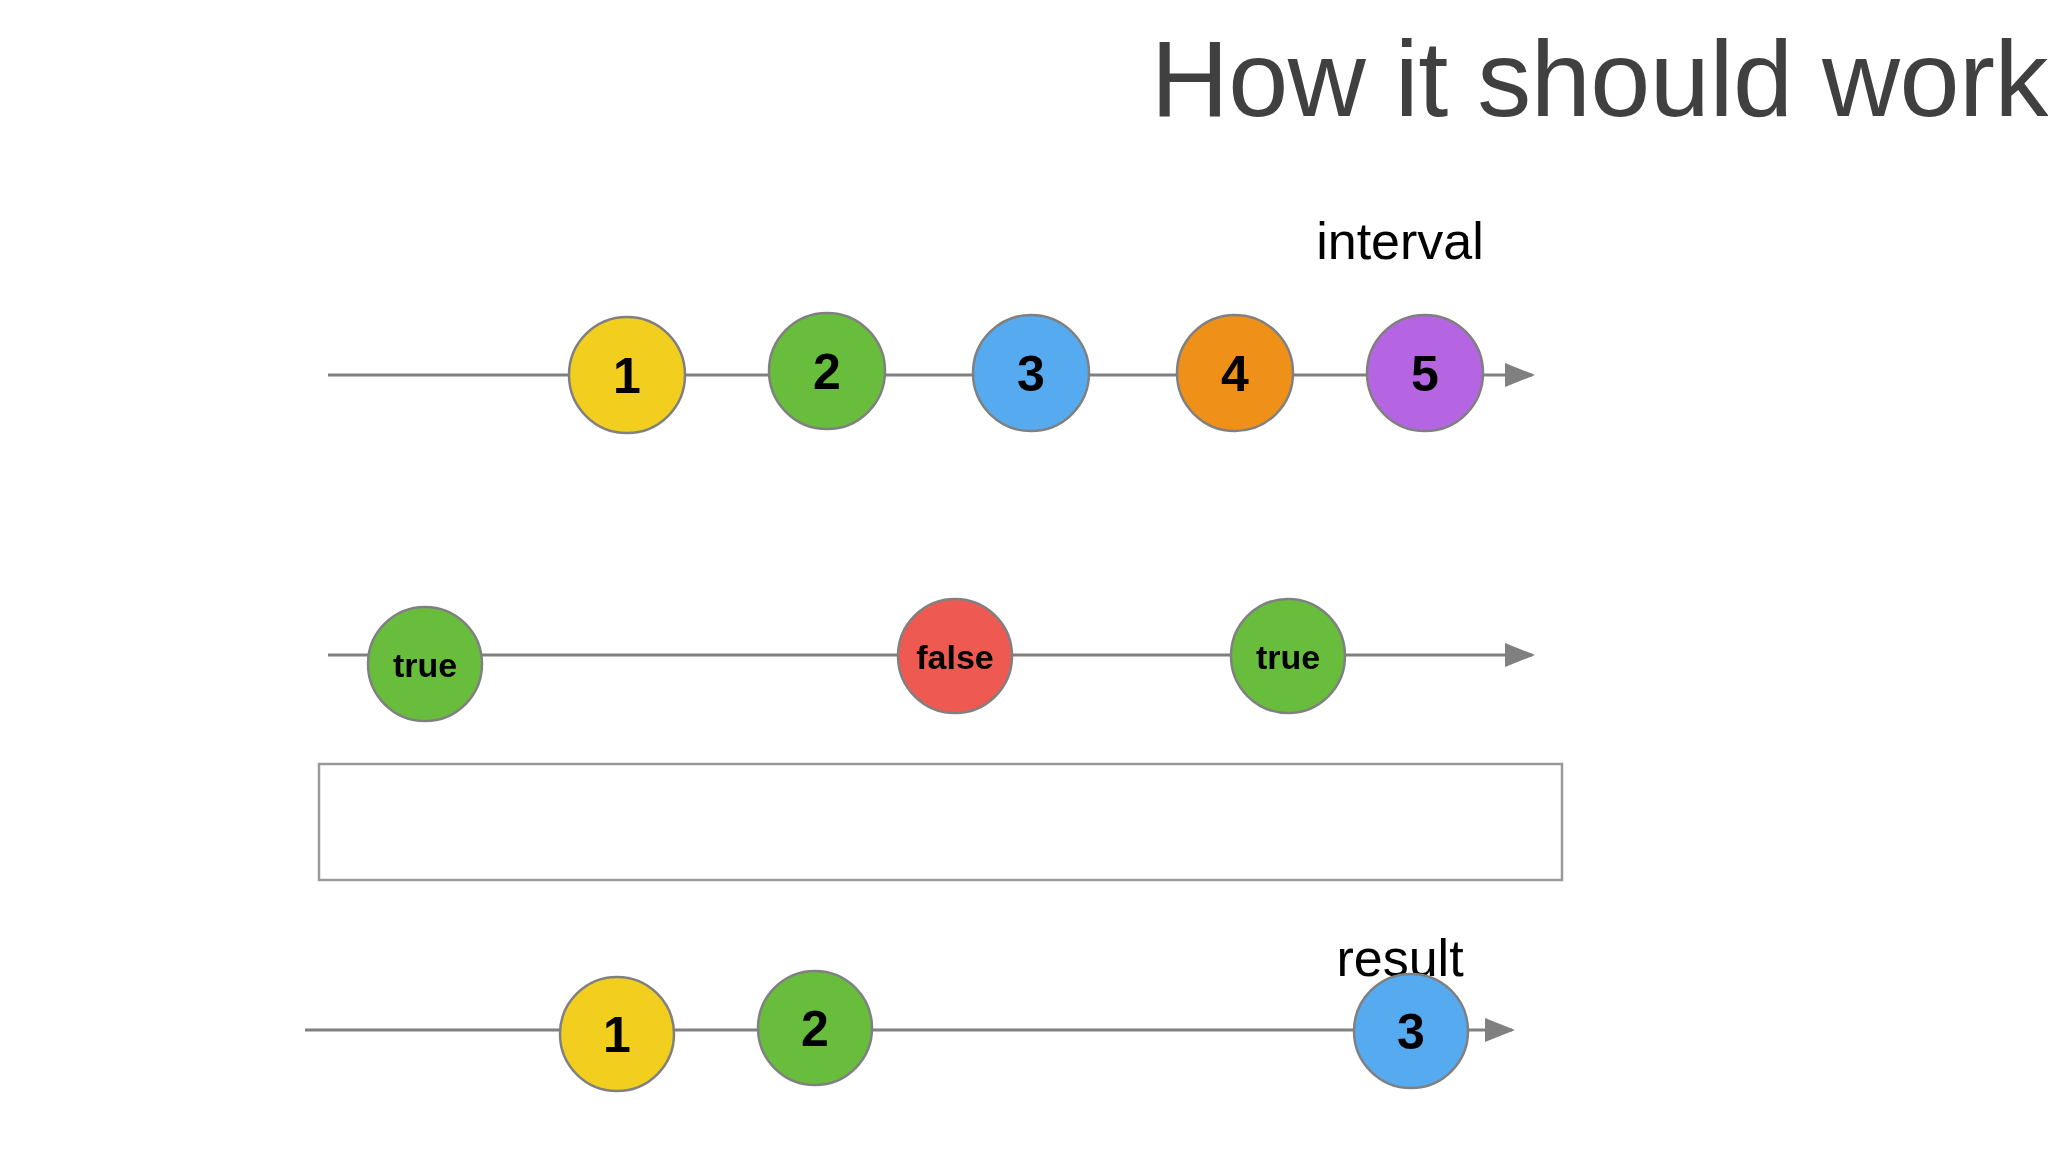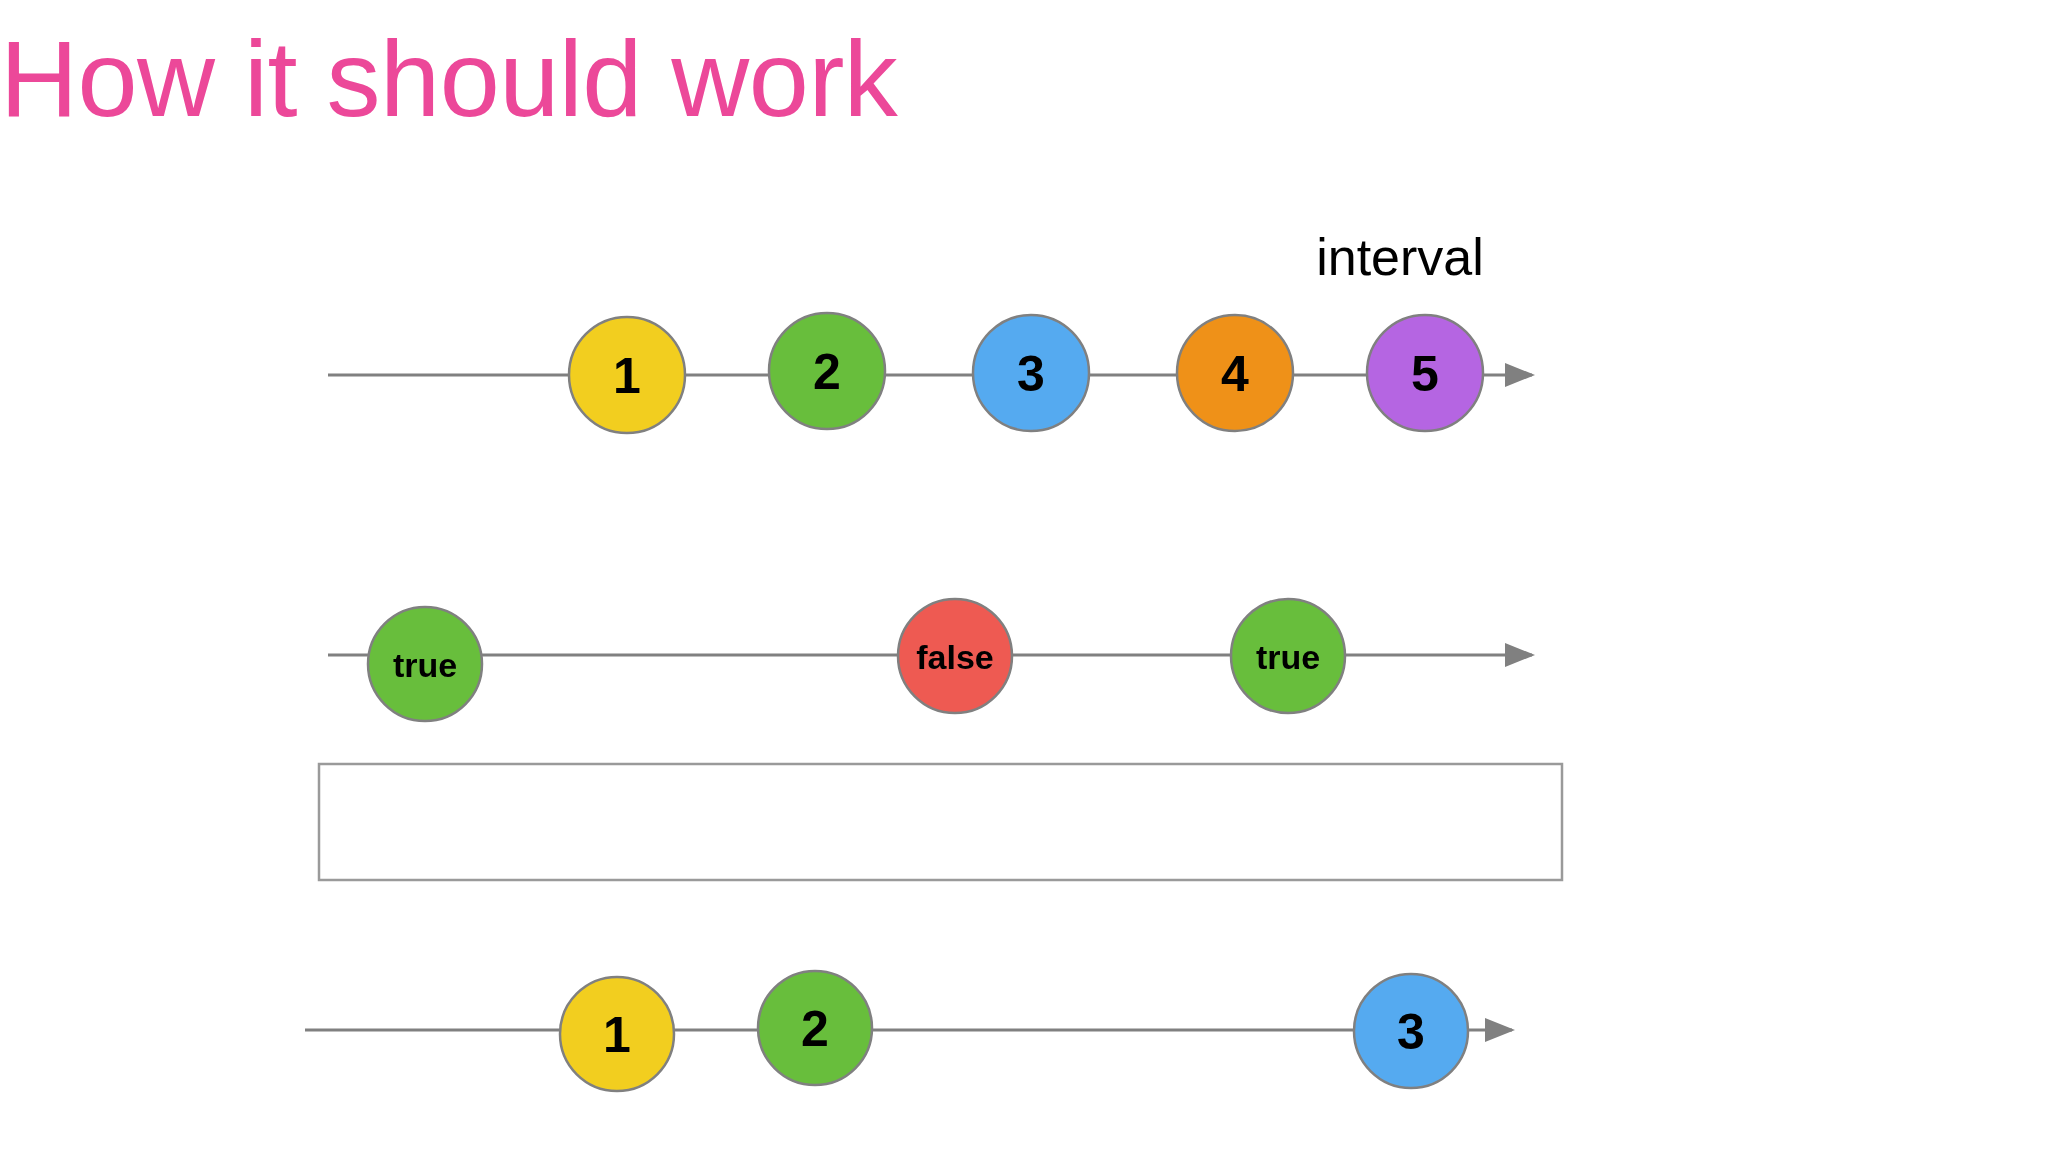--- a/index.html
+++ b/index.html
@@ -26,27 +26,27 @@
     left: 0;
     top: 0;
     width: 2048px;
     height: 1152px;
   }
   .slide-title {
     position: absolute;
     left: 0;
     top: 14px;
     width: 2048px;
-    text-align: left;
+    text-align: right;
     font-family: "Liberation Sans", sans-serif;
     font-weight: 300;
     font-size: 108px;
     letter-spacing: -0.5px;
     line-height: 1.2;
-    color: #ec4899;
+    color: #404040;
     white-space: nowrap;
   }
   .axis-label {
     position: absolute;
     font-family: "Liberation Sans", sans-serif;
     font-weight: 400;
     font-size: 52px;
     color: #000000;
     white-space: nowrap;
     text-align: center;
@@ -69,23 +69,24 @@
   .node-text.num { font-size: 50px; }
   .node-text.bool { font-size: 34px; }
 </style>
 </head>
 <body>
 
 <div id="slide">
 
   <div class="slide-title">How it should work</div>
 
-  <div class="axis-label" id="label-interval" style="left: 1150px; top: 227px; width: 500px;">interval</div>
+  <div class="axis-label" id="label-interval" style="left: 1150px; top: 211px; width: 500px;">interval</div>
 
 
+  <div class="axis-label" id="label-result" style="left: 1150px; top: 928px; width: 500px;">result</div>
 
   <div class="magic-label" id="label-magic" style="left: 319px; top: 786px; width: 1243px; text-align: center;">Magic</div>
 
   <svg id="diagram-svg" viewBox="0 0 2048 1152">
     <defs>
       <marker id="arrowhead" markerWidth="10" markerHeight="8" refX="9" refY="4" orient="auto" markerUnits="strokeWidth">
         <path d="M0,0 L10,4 L0,8 z" fill="#808080"></path>
       </marker>
     </defs>
     <g id="svg-root">

